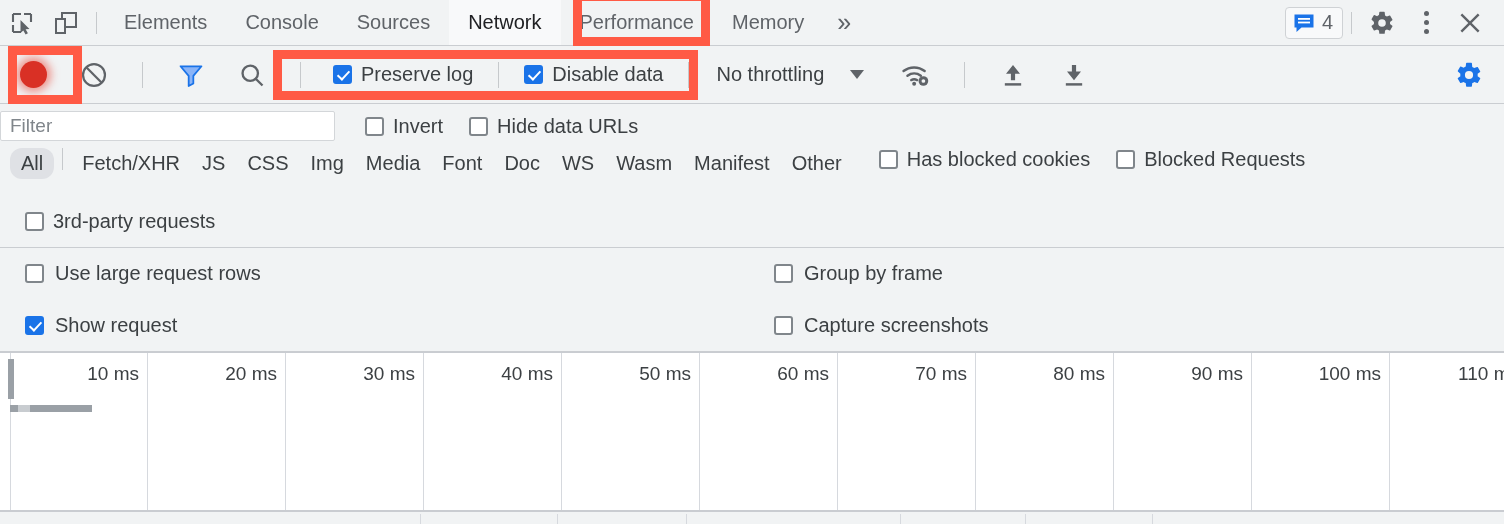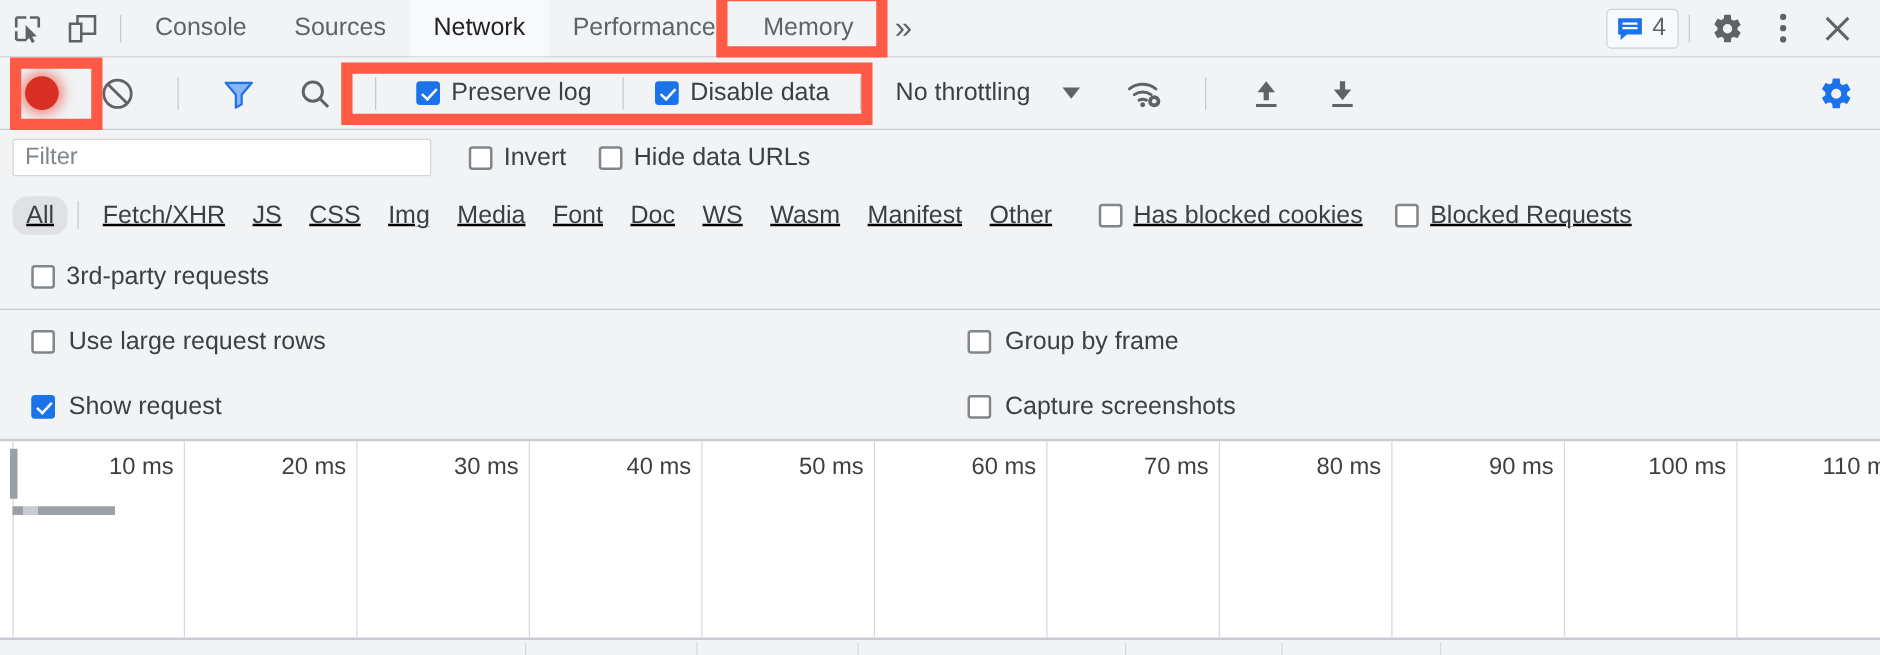--- a/index.html
+++ b/index.html
@@ -112,42 +112,40 @@
     border-right: 7px solid transparent;
     border-top: 9px solid #5f6368;
   }
 
   
   .filterrow {
     position: absolute; left: 0; top: 104px;
     width: 1504px; height: 44px;
     background: #f1f3f4;
     display: flex; align-items: center;
-    padding-left: 10px;
   }
   .filter-input {
     width: 335px; height: 30px;
     background: #fff; border: 1px solid #d3d6d9;
     border-radius: 2px;
     font-size: 19px; color: #3c4043;
     padding: 0 9px;
     font-family: "Liberation Sans", sans-serif;
     outline: none;
   }
   .filter-input::placeholder { color: #80868b; }
   .fr-gap { width: 30px; flex: 0 0 auto; }
 
   
   .typerow {
     position: absolute; left: 0; top: 148px;
     width: 1504px; height: 48px;
     background: #f1f3f4;
-    display: flex; align-items: center;
+    display: flex; align-items: flex-start;
     padding-left: 10px;
-    text-decoration: underline;
   }
   .type-chip {
     font-size: 20px; color: #3c4043;
     padding: 4px 11px; border-radius: 12px;
     white-space: nowrap; flex: 0 0 auto;
   }
   .type-chip.active { background: #dfe1e5; }
   .type-sep { width: 1px; height: 22px; background: #c6c9cc; margin: 0 8px; flex:0 0 auto;}
 
   
@@ -241,20 +239,23 @@
 
     <div class="tb-icon-btn">
       <svg width="26" height="26" viewBox="0 0 26 26">
         <rect x="9" y="3" width="14" height="14" stroke="#5f6368" stroke-width="2" fill="none"></rect>
         <rect x="3" y="9" width="9" height="14" stroke="#5f6368" stroke-width="2" fill="#f1f3f4"></rect>
       </svg>
     </div>
 
     <div class="tb-sep"></div>
 
+    <div class="tab">
+        <span>Elements</span>
+      </div>
     <div class="tab">
         <span>Console</span>
       </div>
     <div class="tab">
         <span>Sources</span>
       </div>
     <div class="tab selected">
         <span>Network</span>
       </div>
     <div class="tab">

